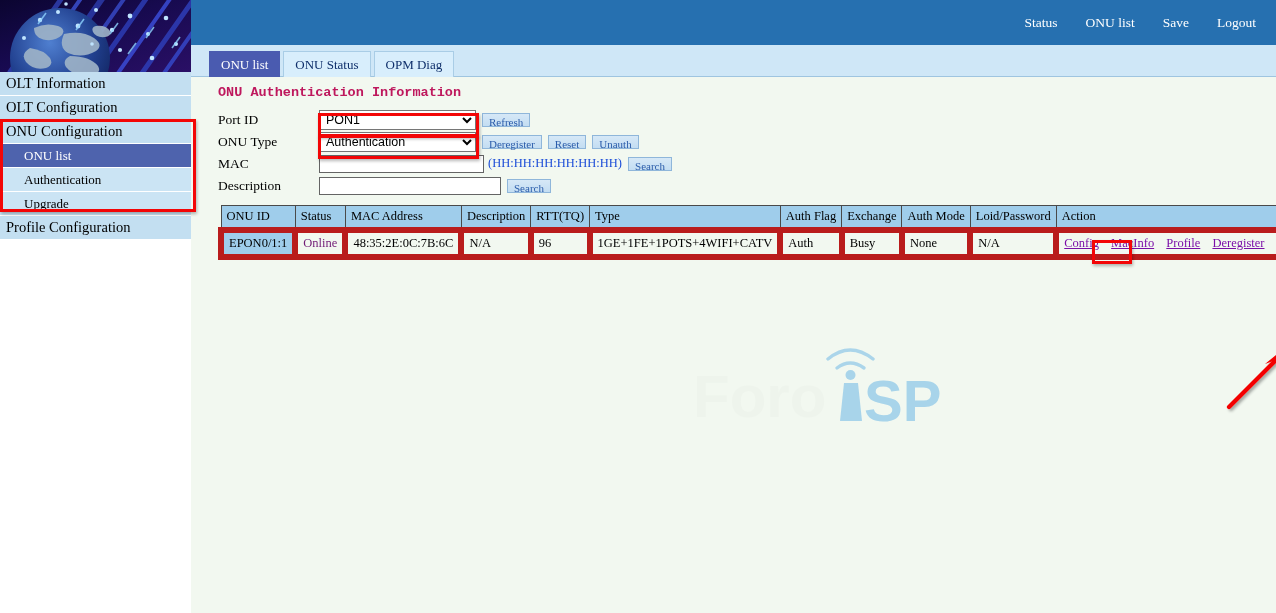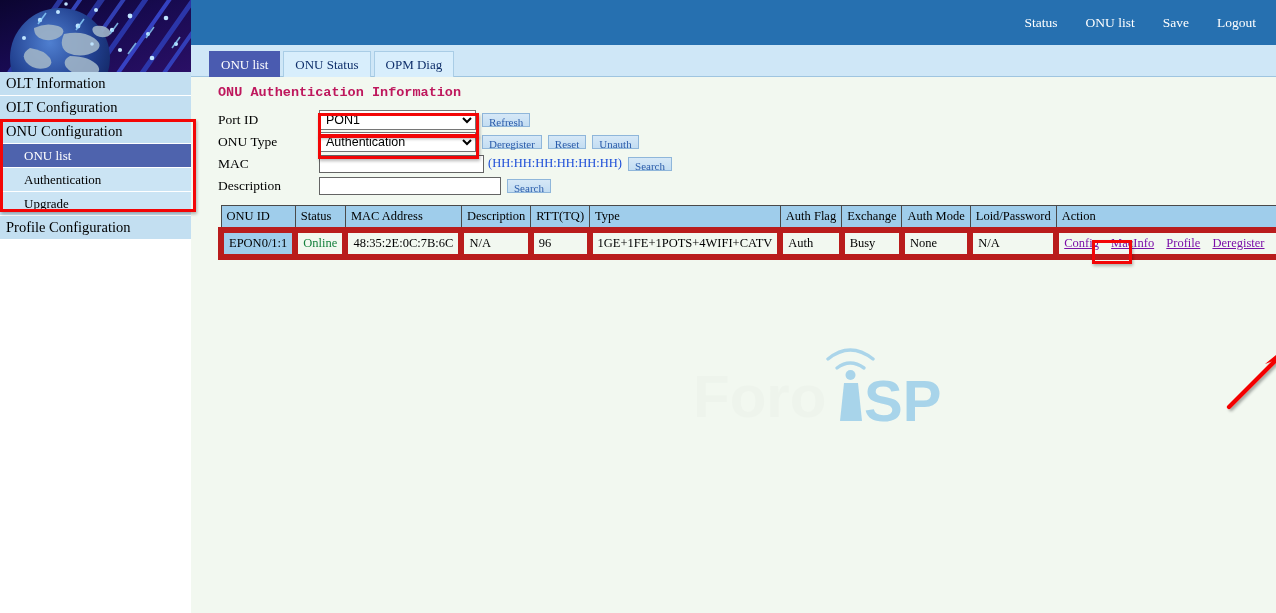--- a/index.html
+++ b/index.html
@@ -204,21 +204,21 @@
     white-space: nowrap;
   }
   table.onu td {
     background: #f2f8f0;
     border: 6px solid #b91c1c;
     padding: 3px 5px;
     height: 22px;
     white-space: nowrap;
   }
   table.onu td.idcell { background: #9fcdeb; }
-  td.status-online { color: #15803d; text-align: right; }
+  td.status-online { color: #701a75; text-align: right; }
   td.action a {
     color: #7b0ea8;
     text-decoration: underline;
     margin-right: 9px;
     cursor: pointer;
   }
 
   
   .watermark {
     position: absolute;

